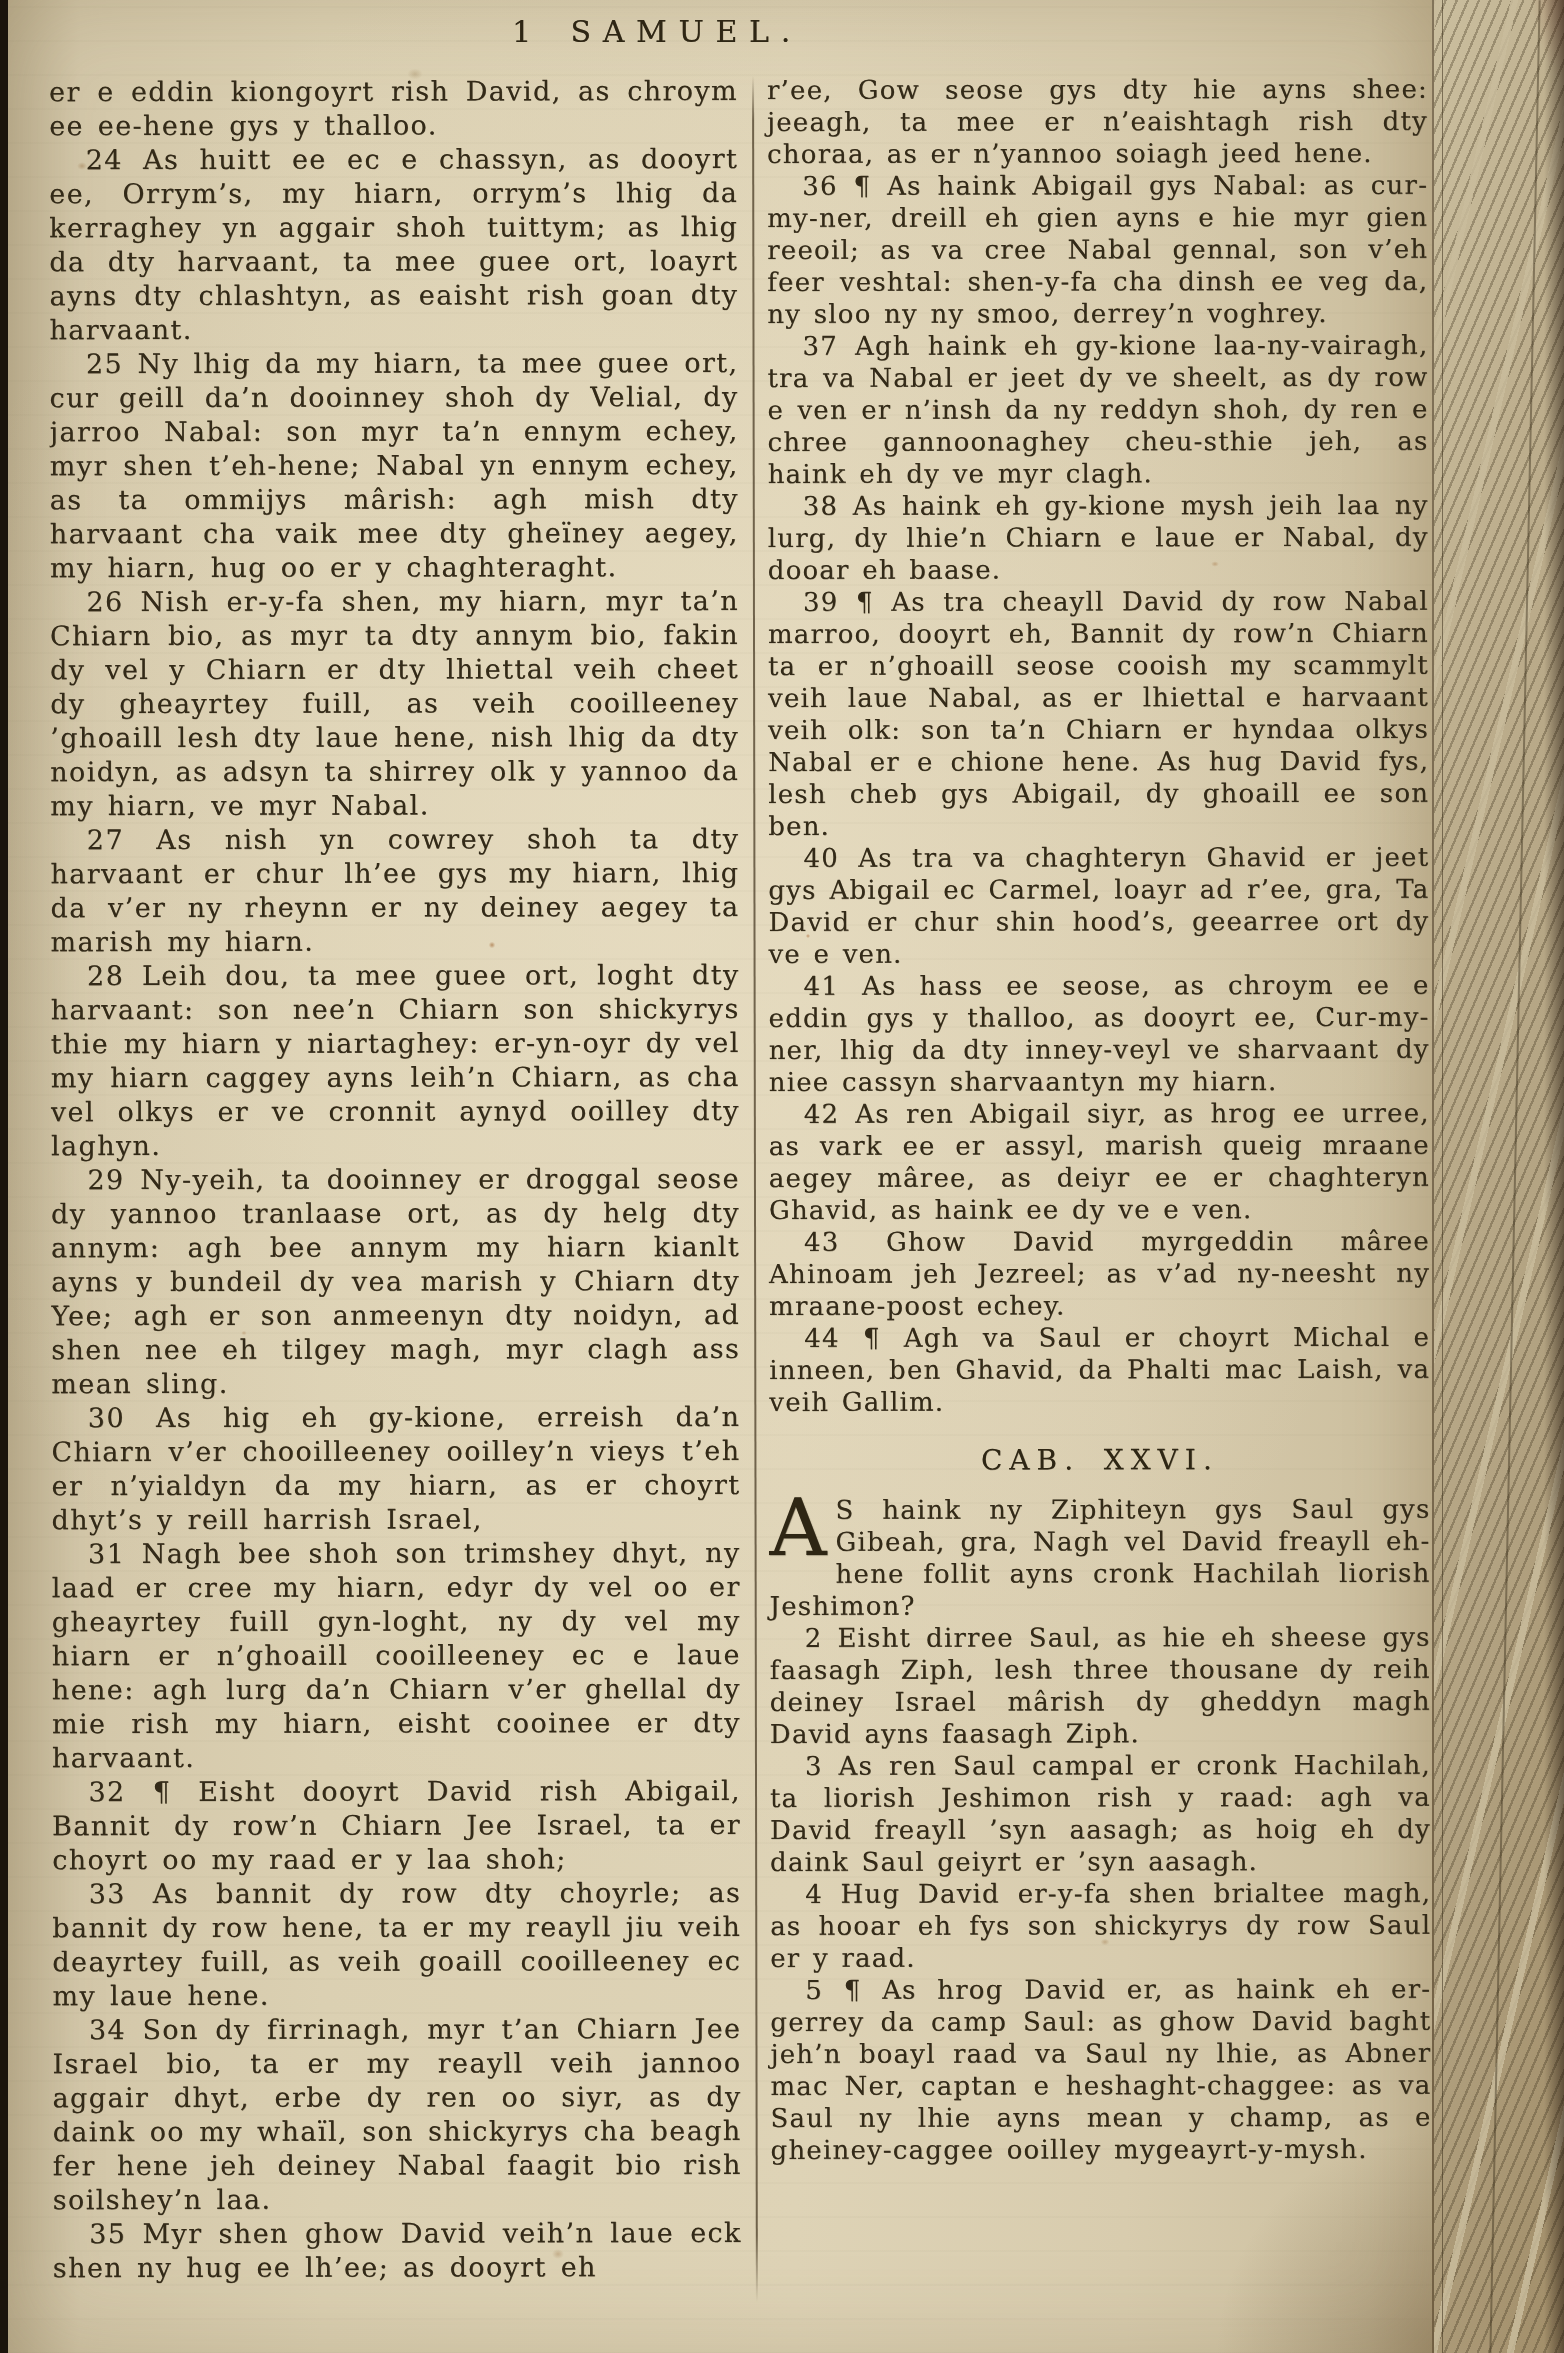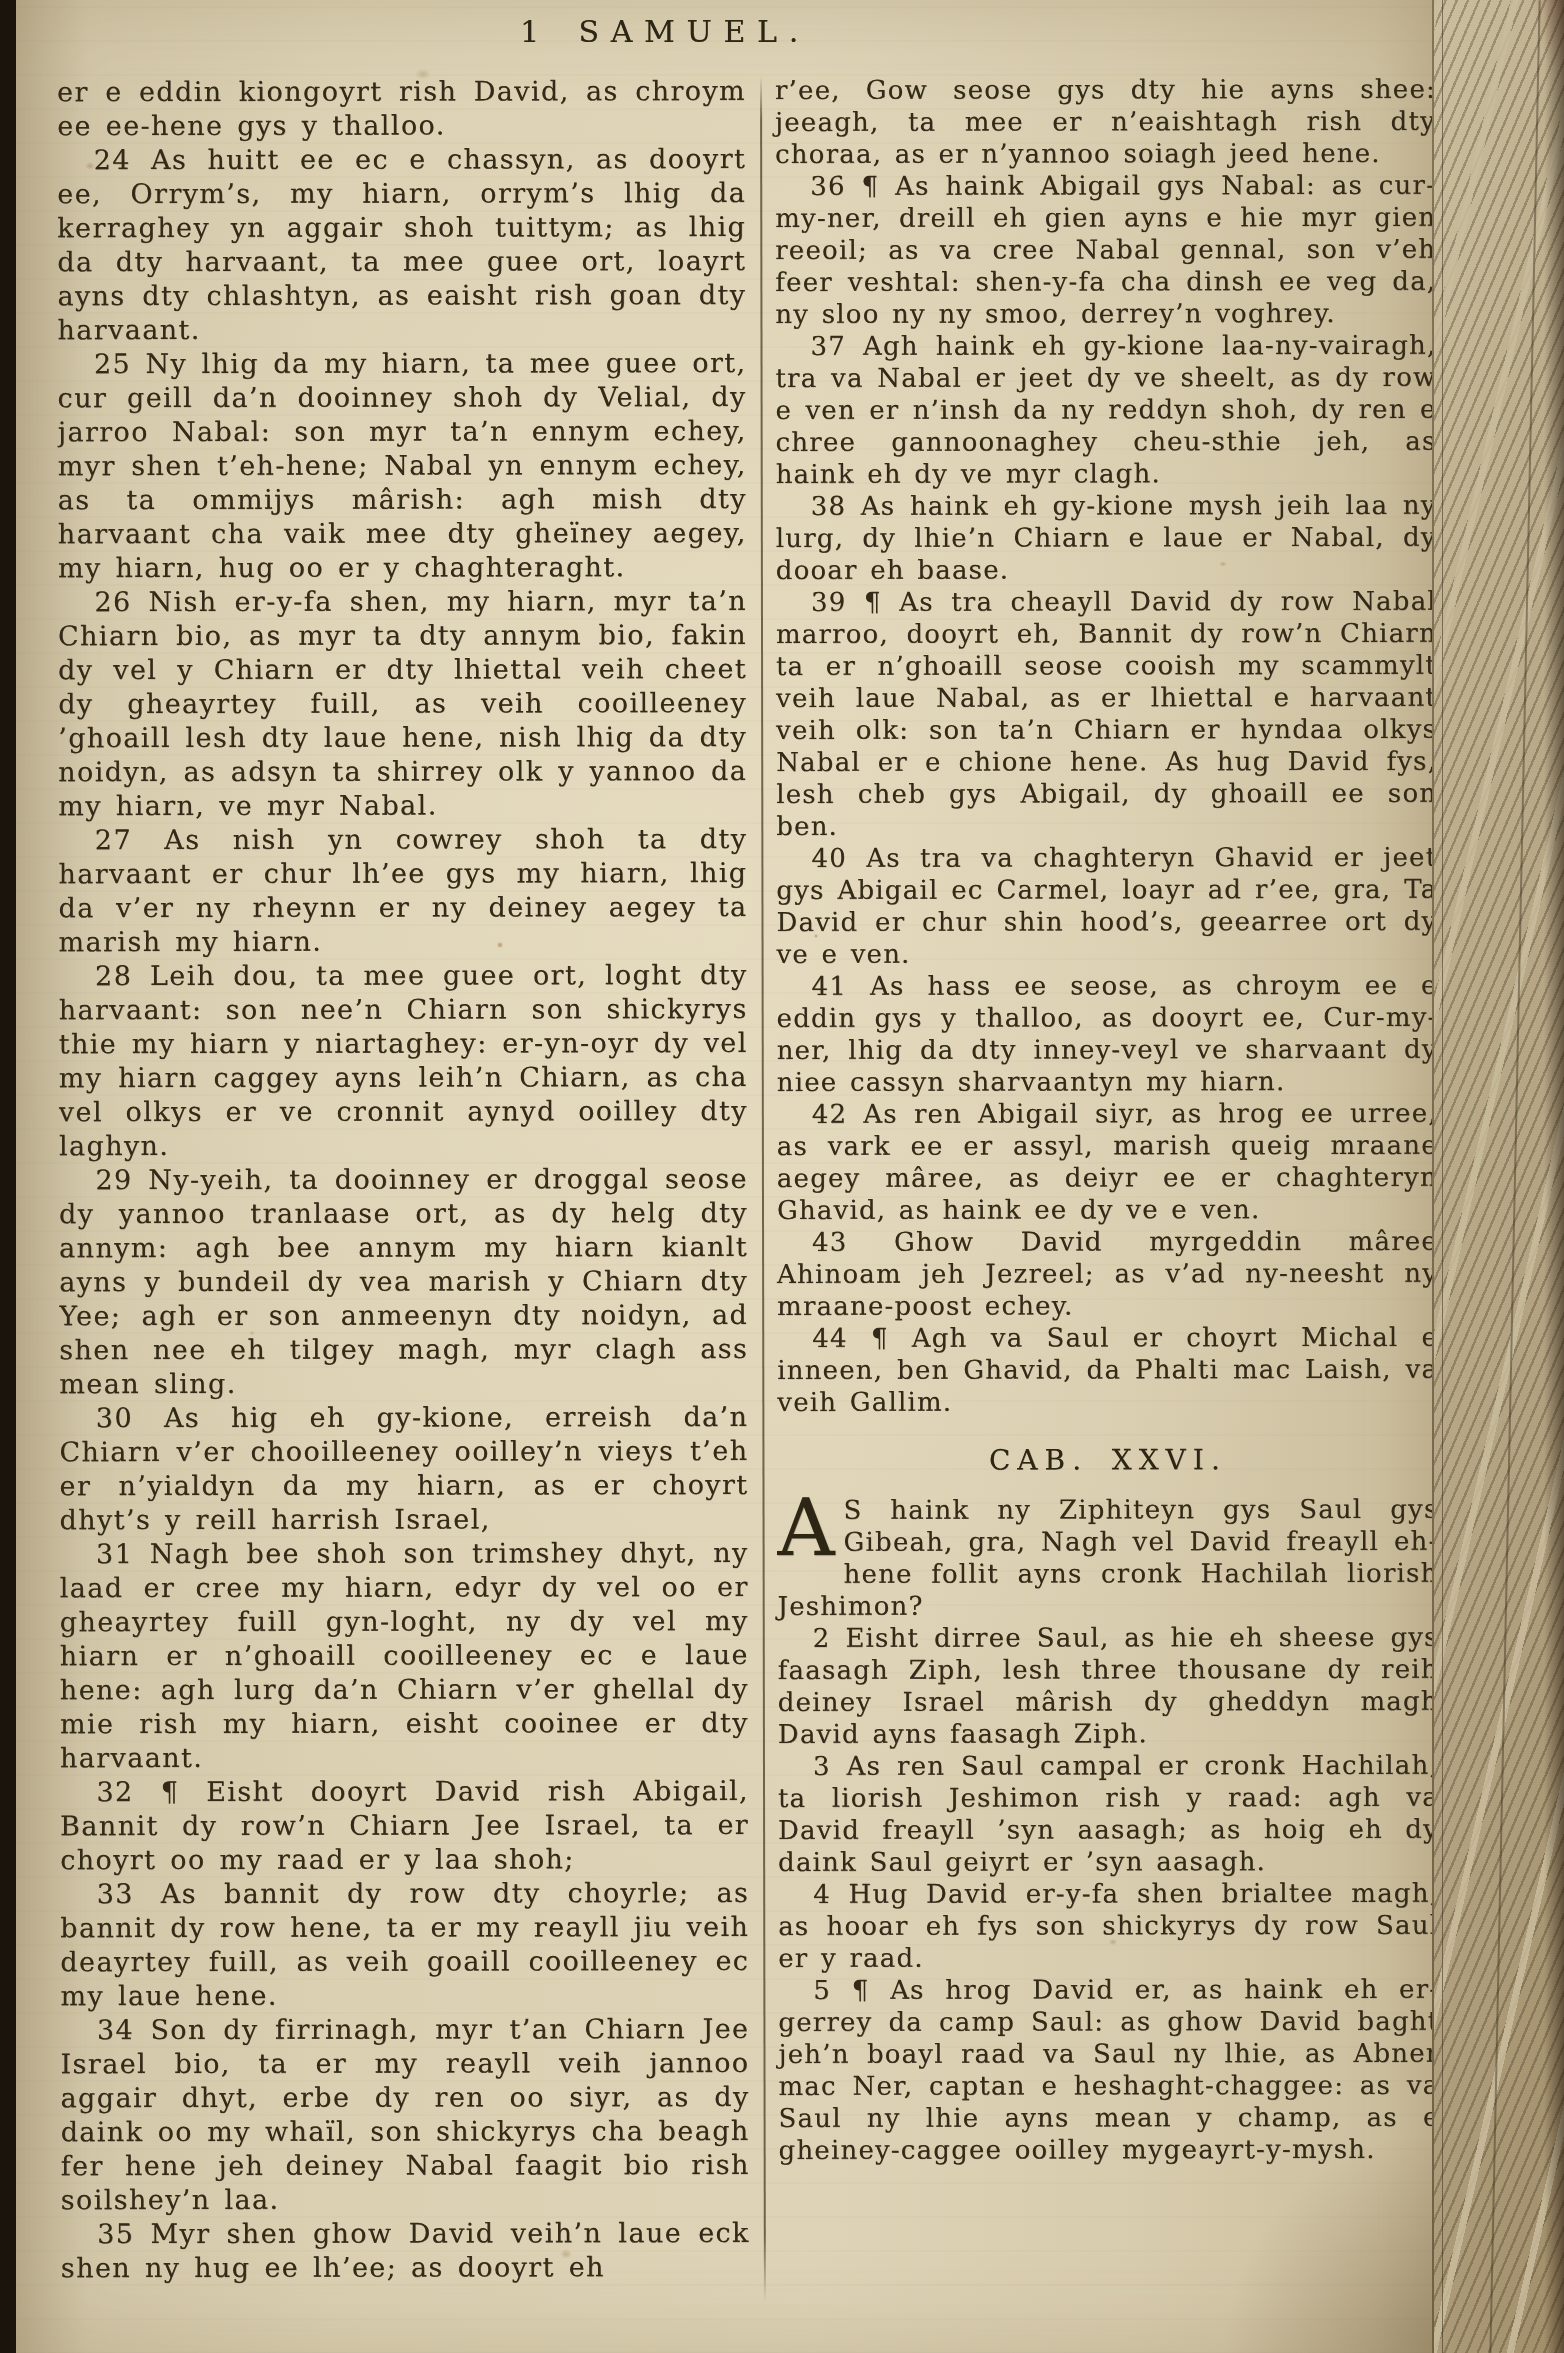--- a/index.html
+++ b/index.html
@@ -4,21 +4,21 @@
 <style>
   html,body{margin:0;padding:0;background:#1a140c;}
   #scan{
     position:relative;
     width:1565px;height:2354px;
     overflow:hidden;
     font-family:"DejaVu Serif","Liberation Serif",serif;
   }
   
   #page{
-    position:absolute;left:16px;top:0;width:1432px;height:2354px;
+    position:absolute;left:8px;top:0;width:1432px;height:2354px;
     background:
       radial-gradient(1095px 1408px at 46% 38%, rgba(236,226,200,0.55), rgba(236,226,200,0) 70%),
       linear-gradient(to right, #bfb293 0%, #d3c7a9 5%, #dbd0b2 22%, #ded3b6 55%, #d8ccae 78%, #cdc0a0 95%, #c3b493 100%),
       linear-gradient(to bottom, #c8bb9c 0%, #d8ccae 6%, #d8ccae 94%, #cabd9d 100%);
     background-color:#d8ccae;
     box-shadow:inset 0 0 94px rgba(120,98,60,0.25);
   }
   
   #page .foxing{
     position:absolute;inset:0;pointer-events:none;

